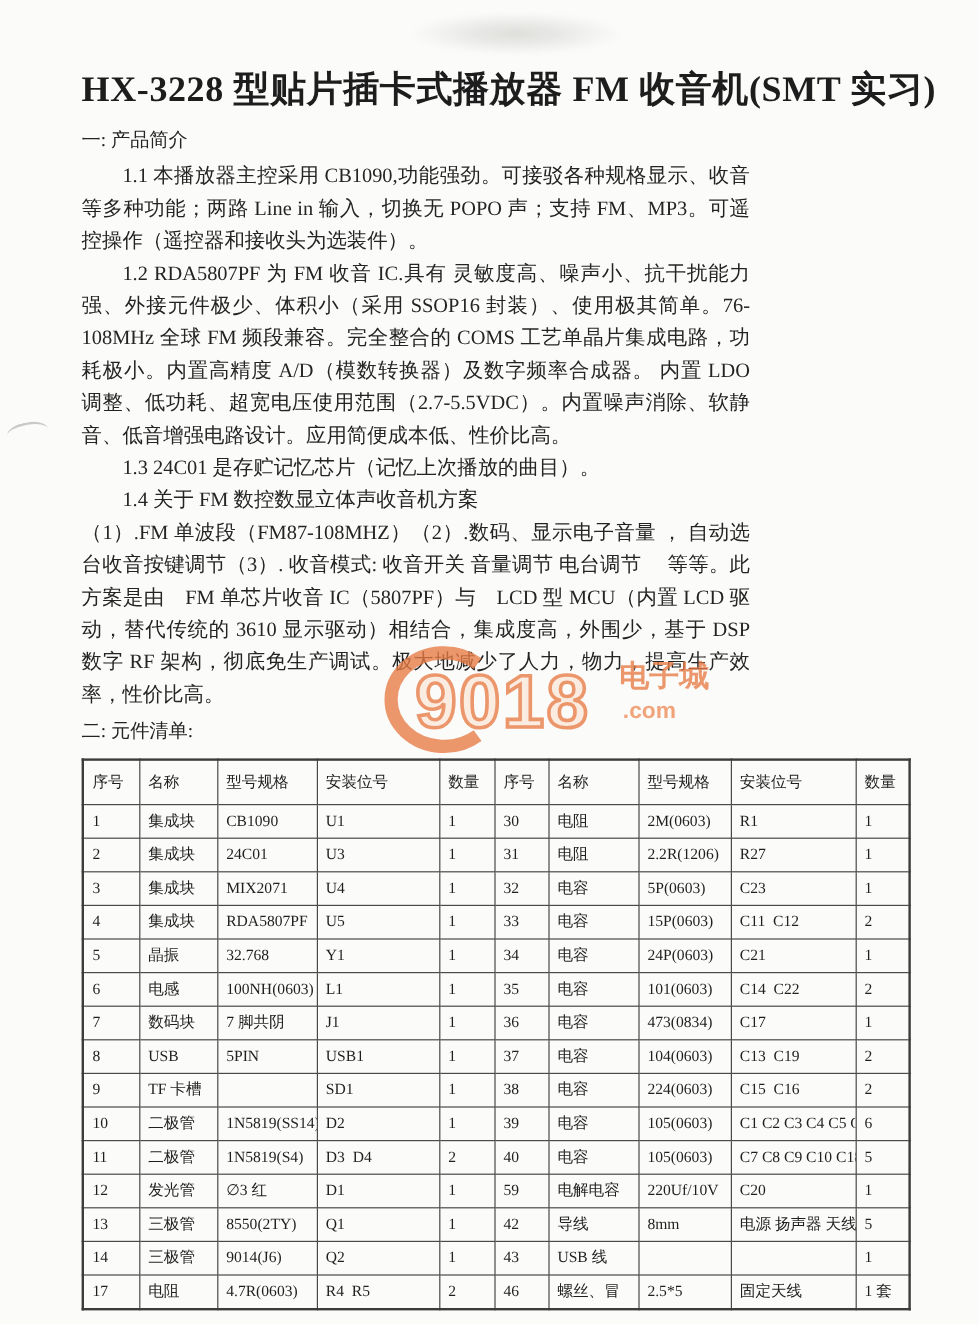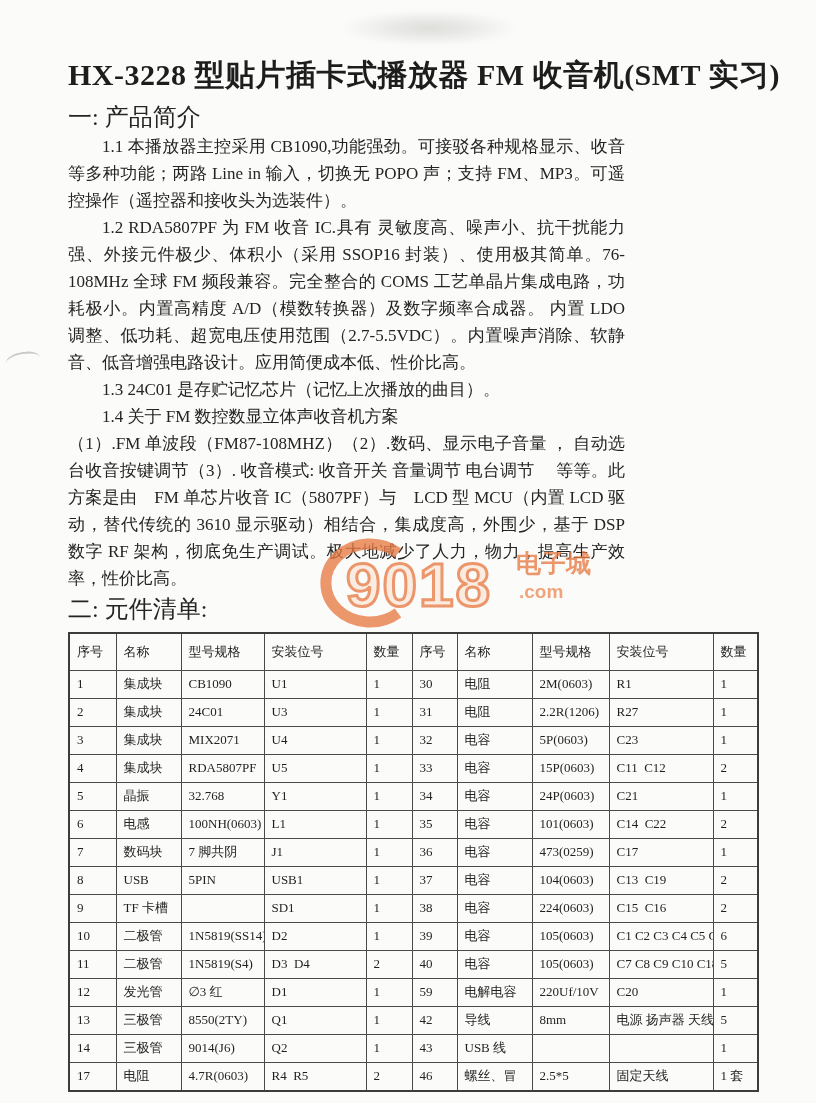--- a/index.html
+++ b/index.html
@@ -25,21 +25,21 @@
   .doc-title {
     font-size: 30px;
     font-weight: 700;
     letter-spacing: 0.5px;
     margin: 0 0 10px 0;
     line-height: 1.25;
     color: #1d1d1d;
     white-space: nowrap;
   }
   .sec-heading {
-    font-size: 24px;
+    font-size: 16px;
     line-height: 27px;
     margin: 2px 0 2px 0;
     color: #242424;
   }
   .body-para {
     font-size: 17px;
     line-height: 27px;
     margin: 0;
     text-align: justify;
     color: #242424;
@@ -253,21 +253,21 @@
           <td>2</td>
         </tr>
         <tr>
           <td>7</td>
           <td>数码块</td>
           <td>7 脚共阴</td>
           <td>J1</td>
           <td>1</td>
           <td>36</td>
           <td>电容</td>
-          <td>473(0259)</td>
+          <td>473(0834)</td>
           <td>C17</td>
           <td>1</td>
         </tr>
         <tr>
           <td>8</td>
           <td>USB</td>
           <td>5PIN</td>
           <td>USB1</td>
           <td>1</td>
           <td>37</td>

